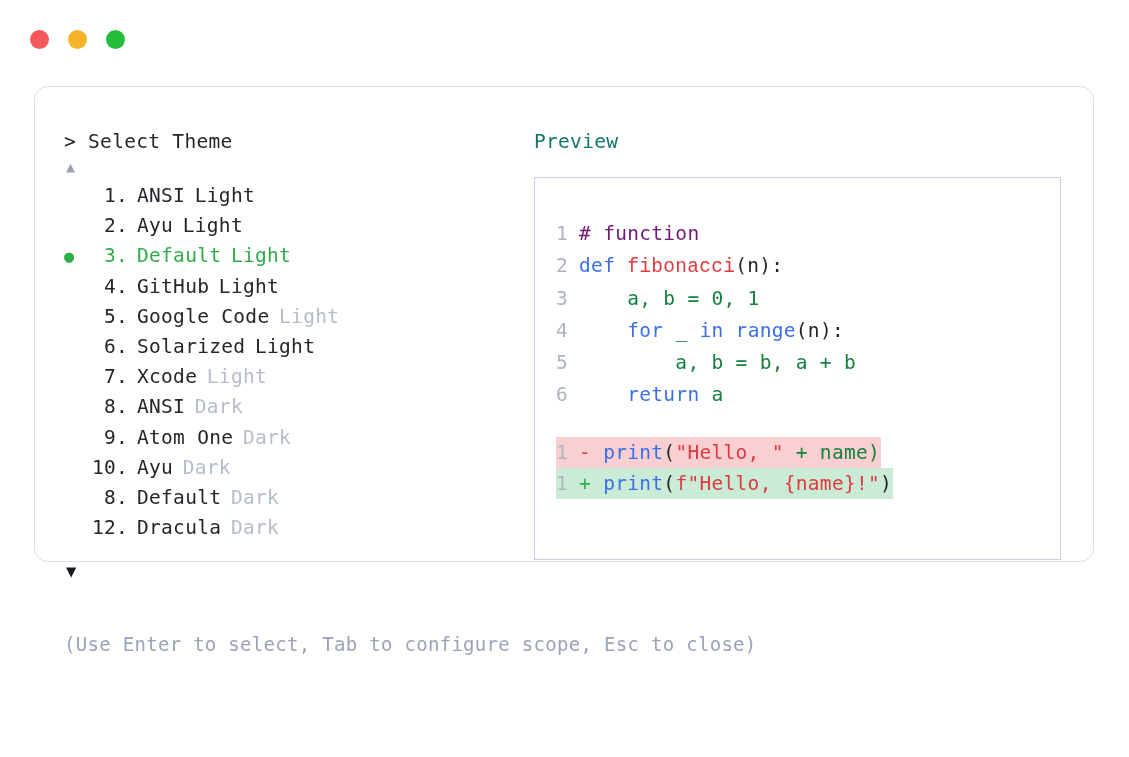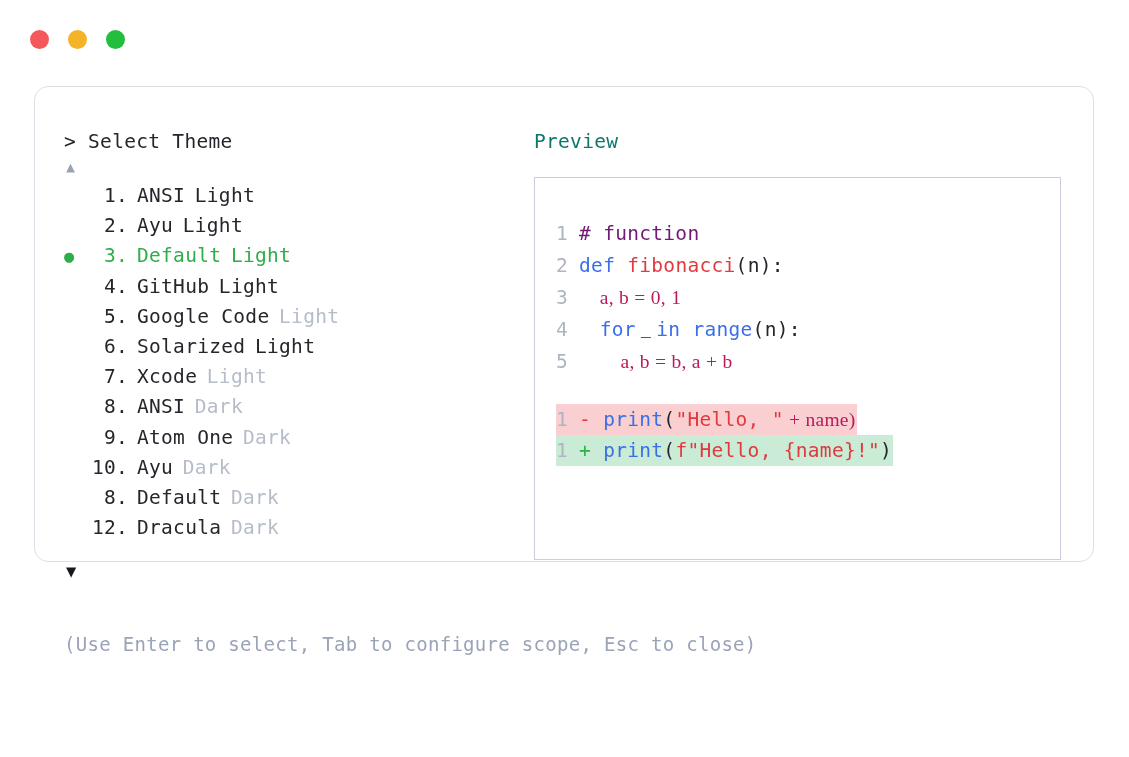--- a/index.html
+++ b/index.html
@@ -153,23 +153,23 @@
   .ln {
     color: #aeb4c0;
     display: inline-block;
     width: 11px;
     text-align: right;
   }
   .gap-line { height: 26px; }
 
   .tok-comment { color: #701a75; }
   .tok-kw      { color: #3a6fe8; margin-top: 28px; }
-  .tok-fn      { color: #e0393e; }
+  .tok-fn      { color: #e0393e; font-family: Liberation Mono, monospace; }
   .tok-str     { color: #e0393e; }
-  .tok-plain   { color: #be185d; font-family: Liberation Serif, serif; }
+  .tok-plain   { color: #15803d; }
   .tok-punct   { color: #24262b; }
 
   .diff-wrap { display: block; }
   .diff-line {
     display: inline-block;
     font-size: 19.5px;
     line-height: 31px;
     letter-spacing: 0.3px;
     white-space: pre;
     padding-right: 1px;
@@ -226,20 +226,21 @@
 
     <div class="right-col">
       <div class="preview-label">Preview</div>
       <div class="preview-box">
         <div class="code-area" id="code-area">
             <div class="code-line"><span class="ln">1</span> <span class="tok-comment"># function</span></div>
             <div class="code-line"><span class="ln">2</span> <span class="tok-kw">def </span><span class="tok-fn">fibonacci</span><span class="tok-punct">(n):</span></div>
             <div class="code-line"><span class="ln">3</span> <span class="tok-plain">    a, b = 0, 1</span></div>
             <div class="code-line"><span class="ln">4</span> <span class="tok-plain">    </span><span class="tok-kw">for</span><span class="tok-plain"> _ </span><span class="tok-kw">in range</span><span class="tok-punct">(n):</span></div>
             <div class="code-line"><span class="ln">5</span> <span class="tok-plain">        a, b = b, a + b</span></div>
+            <div class="code-line"><span class="ln">6</span> <span class="tok-plain">    </span><span class="tok-kw">return</span><span class="tok-plain"> a</span></div>
             <div class="gap-line"></div>
             <div class="diff-wrap"><span class="diff-line del"><span class="ln">1</span><span class="mark-del"> - </span><span class="tok-kw">print</span><span class="tok-punct">(</span><span class="tok-str">"Hello, "</span><span class="tok-plain"> + name)</span></span></div>
             <div class="diff-wrap"><span class="diff-line add"><span class="ln">1</span><span class="mark-add"> + </span><span class="tok-kw">print</span><span class="tok-punct">(</span><span class="tok-str">f"Hello, {name}!"</span><span class="tok-punct">)</span></span></div>
           </div>
       </div>
     </div>
 
     <div class="hint">(Use Enter to select, Tab to configure scope, Esc to close)</div>
 
   </div>

